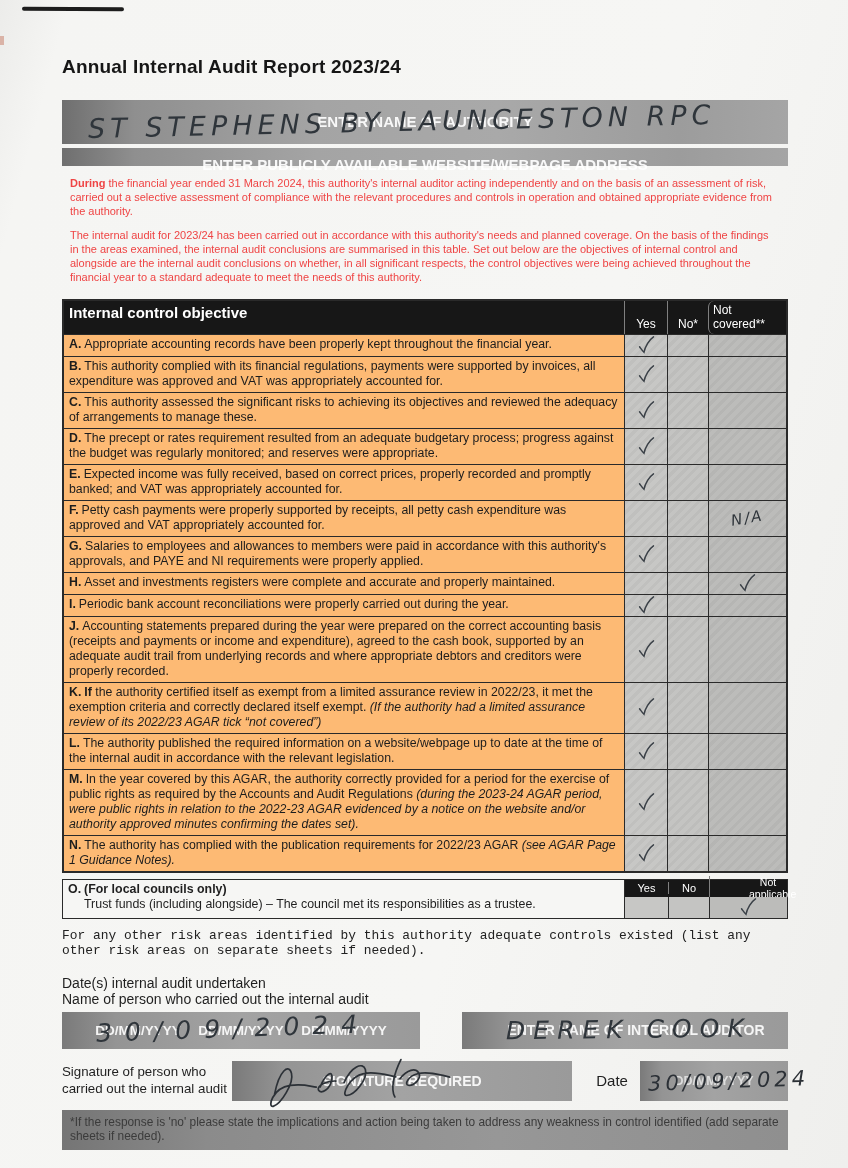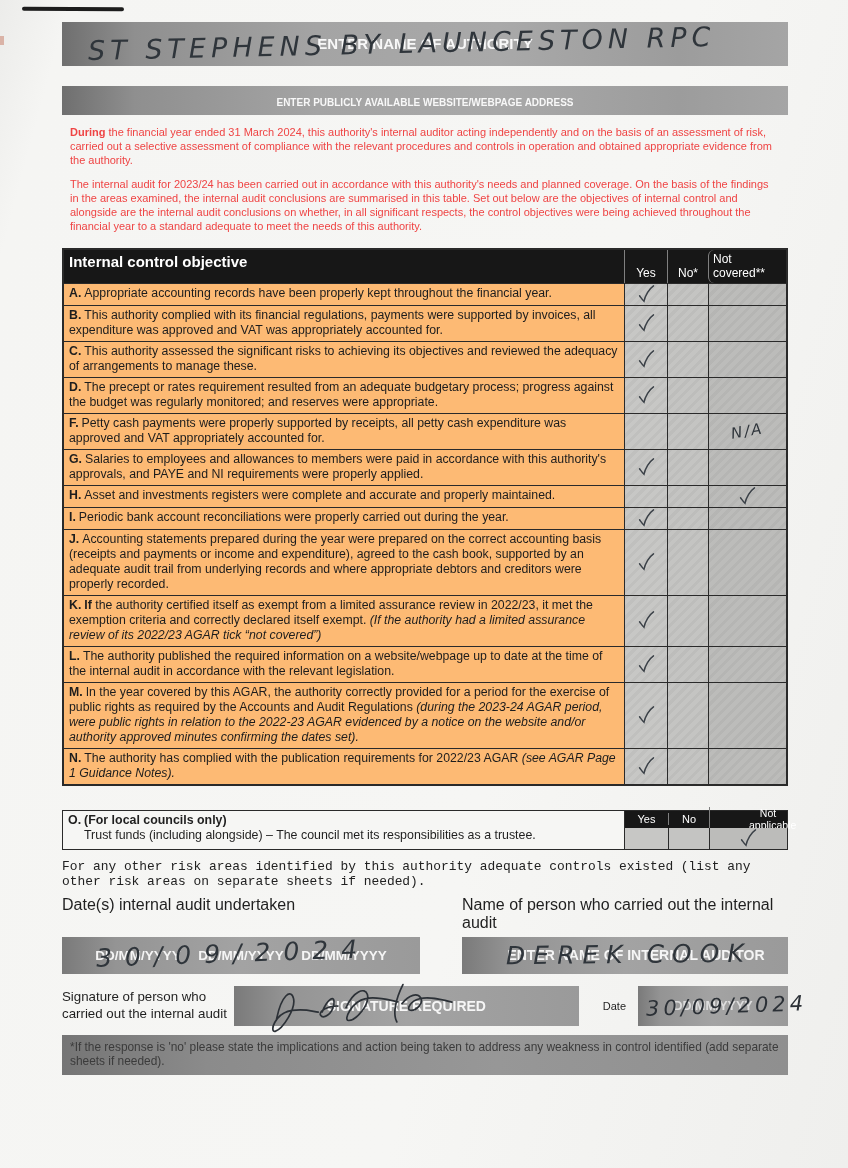--- a/index.html
+++ b/index.html
@@ -8,21 +8,21 @@
     background:linear-gradient(105deg,#ececea 0%,#f5f5f3 6%,#f6f6f4 60%,#efefed 100%);
     font-family:"Liberation Sans", sans-serif;color:#1f1f1f;
   }
   .artifact-topline{position:absolute;left:22px;top:7px;width:102px;height:4px;background:#1d1d1d;border-radius:2px;transform:rotate(.4deg);}
   .artifact-red{position:absolute;left:0;top:36px;width:4px;height:9px;background:#d29a8a;opacity:.7;}
   .content{position:absolute;left:62px;top:0;width:726px;}
   .title{margin:56px 0 0;font-size:19px;font-weight:bold;color:#161616;letter-spacing:.2px;}
   .banner{position:relative;background:linear-gradient(90deg,#6f6f6f 0%,#8f8f8f 10%,#a4a4a4 35%,#a9a9a9 60%,#9c9c9c 85%,#a5a5a5 100%);
     color:rgba(255,255,255,.92);font-weight:bold;text-align:center;}
   .banner1{height:44px;margin-top:22px;line-height:44px;font-size:15px;}
-  .banner2{height:29px;margin-top:20px;line-height:33px;font-size:10px;}
+  .banner2{height:18px;margin-top:4px;line-height:33px;font-size:15px;}
   .hw{font-family:"DejaVu Sans", sans-serif;font-style:italic;color:#2f353b;font-weight:normal;}
   .hw-authority{position:absolute;left:26px;top:0;font-size:27px;letter-spacing:5px;transform:rotate(-1.3deg);white-space:nowrap;}
   .para{font-size:11px;line-height:1.28;margin:10px 8px 0;color:#ef4444;}
   .b{font-weight:bold;}
   .it{font-style:italic;}
   
   .ctable{margin-top:14px;border:2px solid #2a2a2a;}
   .thead{display:flex;background:#171717;color:#fff;}
   .th-obj{flex:1;font-size:15px;font-weight:bold;padding:3px 5px 13px;}
   .th-yes,.th-no{width:43px;font-size:12px;display:flex;align-items:flex-end;justify-content:center;padding-bottom:3px;border-left:1px solid #808080;box-sizing:border-box;}
@@ -31,64 +31,65 @@
   .trow{display:flex;border-top:1.5px solid #2a2a2a;background:#fdba74;justify-content:space-between;}
   .td-obj{flex:1;padding:2px 4px 3px 5px;font-size:12.3px;line-height:1.22;color:#1d1d1d;}
   .rid{font-weight:bold;margin-right:3px;}
   .td-mark{width:43px;border-left:1.5px solid #2a2a2a;display:flex;align-items:center;justify-content:center;box-sizing:border-box;
     background:#c7c7c5;background-image:repeating-linear-gradient(135deg,rgba(0,0,0,.035) 0 3px,transparent 3px 7px);}
   .col-no{width:41px;background-color:#c4c4c2;}
   .col-nc{width:78px;background-color:#bcbcba;}
   .tick-svg{width:21px;height:21px;stroke:#3a4047;stroke-width:1.7;fill:none;stroke-linecap:round;transform:rotate(-3deg);}
   .hw-na{font-size:15px;letter-spacing:2px;transform:rotate(-10deg);}
   
-  .otable{margin-top:24px;border:1.5px solid #2a2a2a;display:flex;}
+  .otable{margin-top:6px;border:1.5px solid #2a2a2a;display:flex;}
   .o-obj{flex:1;background:#f6f6f4;padding:2px 4px 3px 5px;font-size:12.4px;line-height:1.28;}
   .o-line2{padding-left:16px;}
   .o-marks{width:162px;display:flex;flex-direction:column;border-left:1.5px solid #2a2a2a;}
   .o-head{display:flex;background:#171717;color:#fff;font-size:11px;height:17px;align-items:center;}
   .o-head>div{text-align:center;box-sizing:border-box;}
   .o-h-yes{width:43px;}.o-h-no{width:41px;border-left:1px solid #808080;}.o-h-na{width:78px;border-left:1px solid #808080;font-size:10.5px;padding-left:39px;}
   .o-body{display:flex;flex:1;}
   .o-cell{display:flex;align-items:center;justify-content:center;box-sizing:border-box;background:#c7c7c5;}
   .o-c-yes{width:43px;}.o-c-no{width:41px;border-left:1.5px solid #2a2a2a;background:#c4c4c2;}
   .o-c-na{width:78px;border-left:1.5px solid #2a2a2a;background:#bcbcba;}
   .risk-note{margin:9px 0 0;font-size:12.9px;color:#212121;font-family:Liberation Mono, monospace;}
   
-  .labels-row{display:flex;margin-top:7px;font-size:16px;}
+  .labels-row{display:flex;margin-top:17px;font-size:14px;flex-direction:column;}
   .label-left{width:400px;}
   .label-right{flex:1;}
   .boxes-row{display:flex;margin-top:5px;}
   .graybox{position:relative;background:linear-gradient(90deg,#7a7a7a 0%,#949494 15%,#a3a3a3 50%,#9a9a9a 100%);
     color:rgba(255,255,255,.9);font-weight:bold;text-align:center;}
   .date-box{width:358px;height:37px;line-height:37px;font-size:13.5px;word-spacing:14px;}
   .box-gap{width:42px;}
   .name-box{flex:1;height:37px;line-height:37px;font-size:14px;padding-left:22px;}
   .hw-date1{position:absolute;left:34px;top:-2px;font-size:25px;letter-spacing:13px;transform:rotate(-2deg);white-space:nowrap;font-weight:normal;}
   .hw-name{position:absolute;left:44px;top:-1px;font-size:25px;letter-spacing:8px;transform:rotate(-.6deg);white-space:nowrap;font-weight:normal;}
   .sig-row{display:flex;margin-top:12px;align-items:center;}
   .sig-label{width:172px;font-size:13.3px;line-height:1.25;}
   .sig-box{width:345px;height:40px;line-height:40px;font-size:14px;}
   .sig-svg{position:absolute;left:28px;top:-8px;width:230px;height:56px;transform:rotate(-3deg);}
   .sig-svg path{stroke:#2c3137;stroke-width:1.7;fill:none;stroke-linecap:round;}
-  .date2-label{margin-left:24px;font-size:11px;}
+  .date2-label{margin-left:24px;font-size:15px;}
   .date2-box{margin-left:12px;width:150px;height:40px;line-height:40px;font-size:12.5px;color:rgba(255,255,255,.65);}
   .hw-date2{position:absolute;left:8px;top:0;font-size:21px;letter-spacing:4px;transform:rotate(-2deg);white-space:nowrap;font-weight:normal;color:#2b3036;}
   
   .footnotes{margin-top:9px;background:linear-gradient(90deg,#757575 0%,#8b8b8b 20%,#979797 60%,#8f8f8f 100%);
     padding:5px 8px 6px;color:#3b3b3b;font-size:11.9px;line-height:1.24;}
   .footnotes p{margin:0;}
 </style>
 </head>
 <body>
 
 <div class="artifact-topline"></div>
 <div class="artifact-red"></div>
 
 <div class="content">
+  <h1 class="title">Annual Internal Audit Report 2023/24</h1>
 
   <div class="banner banner1">
     <span>ENTER NAME OF AUTHORITY</span>
     <span class="hw hw-authority">ST STEPHENS BY LAUNCESTON RPC</span>
   </div>
   <div class="banner banner2">
     <span>ENTER PUBLICLY AVAILABLE WEBSITE/WEBPAGE ADDRESS</span>
   </div>
 
   <p class="para"><span class="b">During</span><span> the financial year ended 31 March 2024, this authority's internal auditor acting independently and on the basis of an assessment of risk, carried out a selective assessment of compliance with the relevant procedures and controls in operation and obtained appropriate evidence from the authority.</span></p>
@@ -127,20 +128,30 @@
           <div class="td-mark col-yes">
             <svg class="tick-svg" viewBox="0 0 24 24">
               <path d="M4 13 C6 16 7.5 18.5 8.7 19.6 C10.5 13 15.5 5.5 20.5 2.5"></path>
             </svg>
           </div>
           <div class="td-mark col-no"></div>
           <div class="td-mark col-nc"></div>
         </div>
         <div class="trow">
           <div class="td-obj"><span class="rid">D.</span><span>The precept or rates requirement resulted from an adequate budgetary process; progress against the budget was regularly monitored; and reserves were appropriate.</span></div>
+          <div class="td-mark col-yes">
+            <svg class="tick-svg" viewBox="0 0 24 24">
+              <path d="M4 13 C6 16 7.5 18.5 8.7 19.6 C10.5 13 15.5 5.5 20.5 2.5"></path>
+            </svg>
+          </div>
+          <div class="td-mark col-no"></div>
+          <div class="td-mark col-nc"></div>
+        </div>
+        <div class="trow">
+          <div class="td-obj"><span class="rid">E.</span><span>Expected income was fully received, based on correct prices, properly recorded and promptly banked; and VAT was appropriately accounted for.</span></div>
           <div class="td-mark col-yes">
             <svg class="tick-svg" viewBox="0 0 24 24">
               <path d="M4 13 C6 16 7.5 18.5 8.7 19.6 C10.5 13 15.5 5.5 20.5 2.5"></path>
             </svg>
           </div>
           <div class="td-mark col-no"></div>
           <div class="td-mark col-nc"></div>
         </div>
         <div class="trow">
           <div class="td-obj"><span class="rid">F.</span><span>Petty cash payments were properly supported by receipts, all petty cash expenditure was approved and VAT appropriately accounted for.</span></div>

